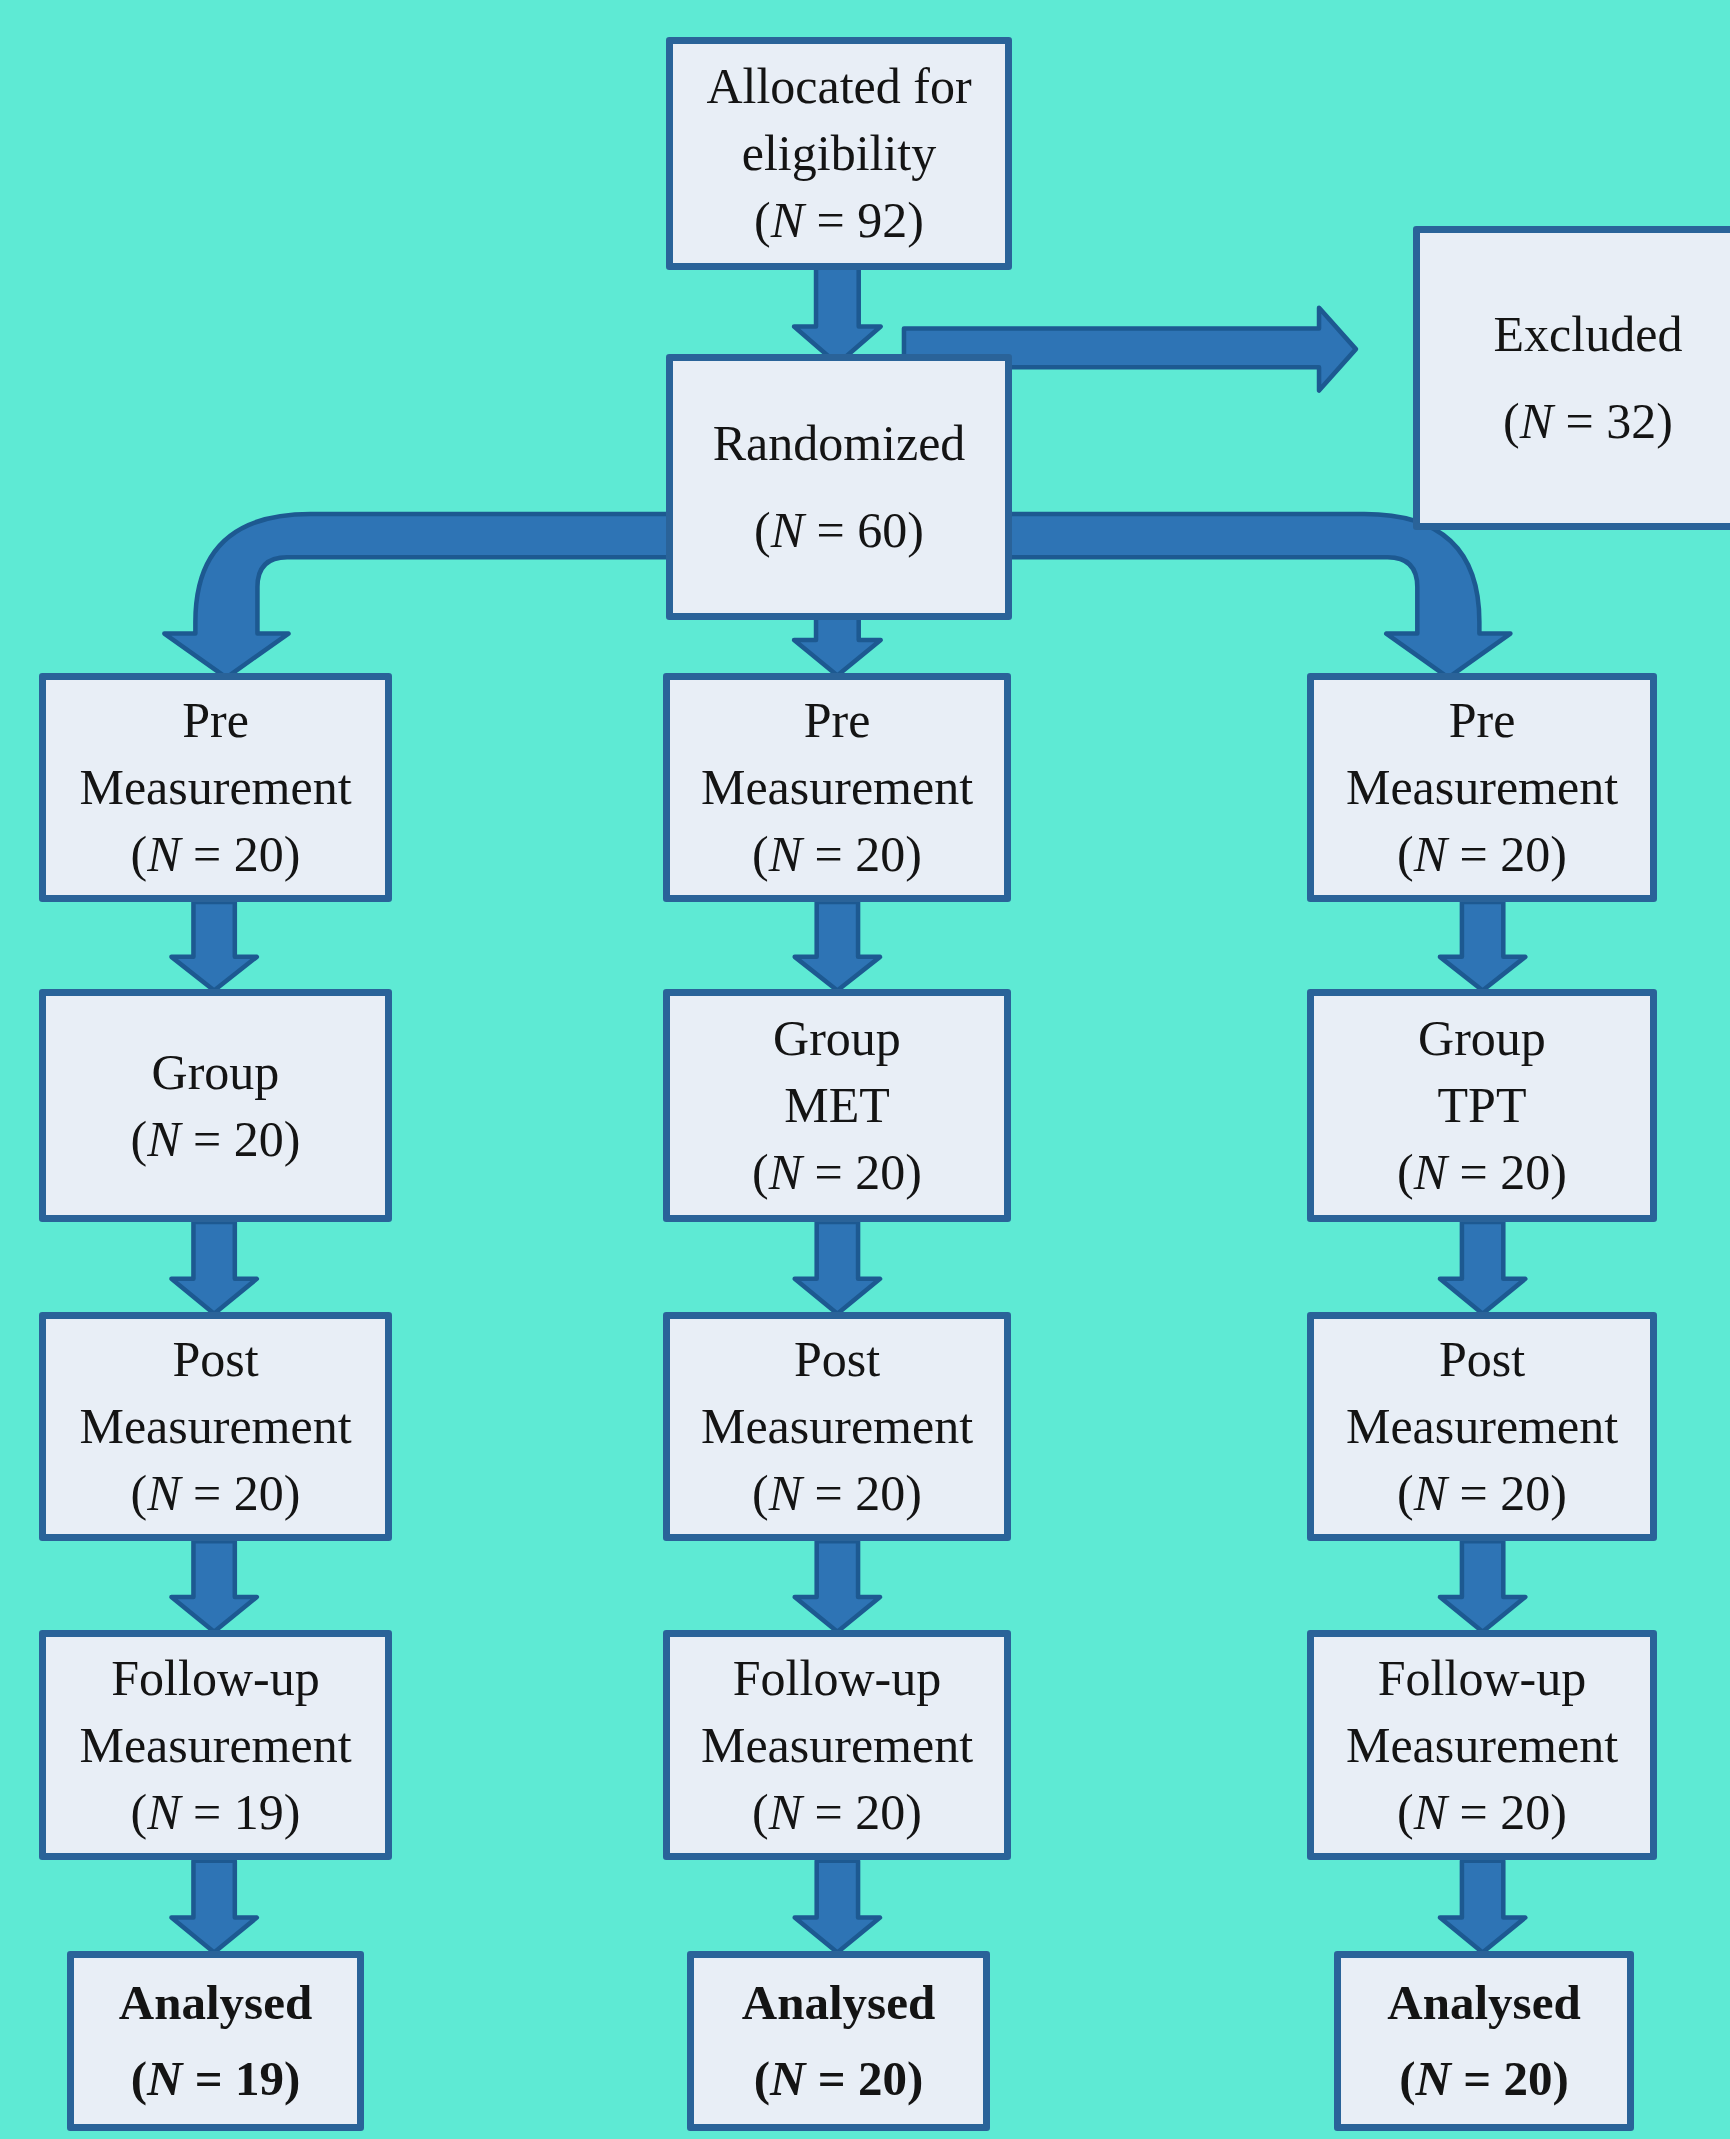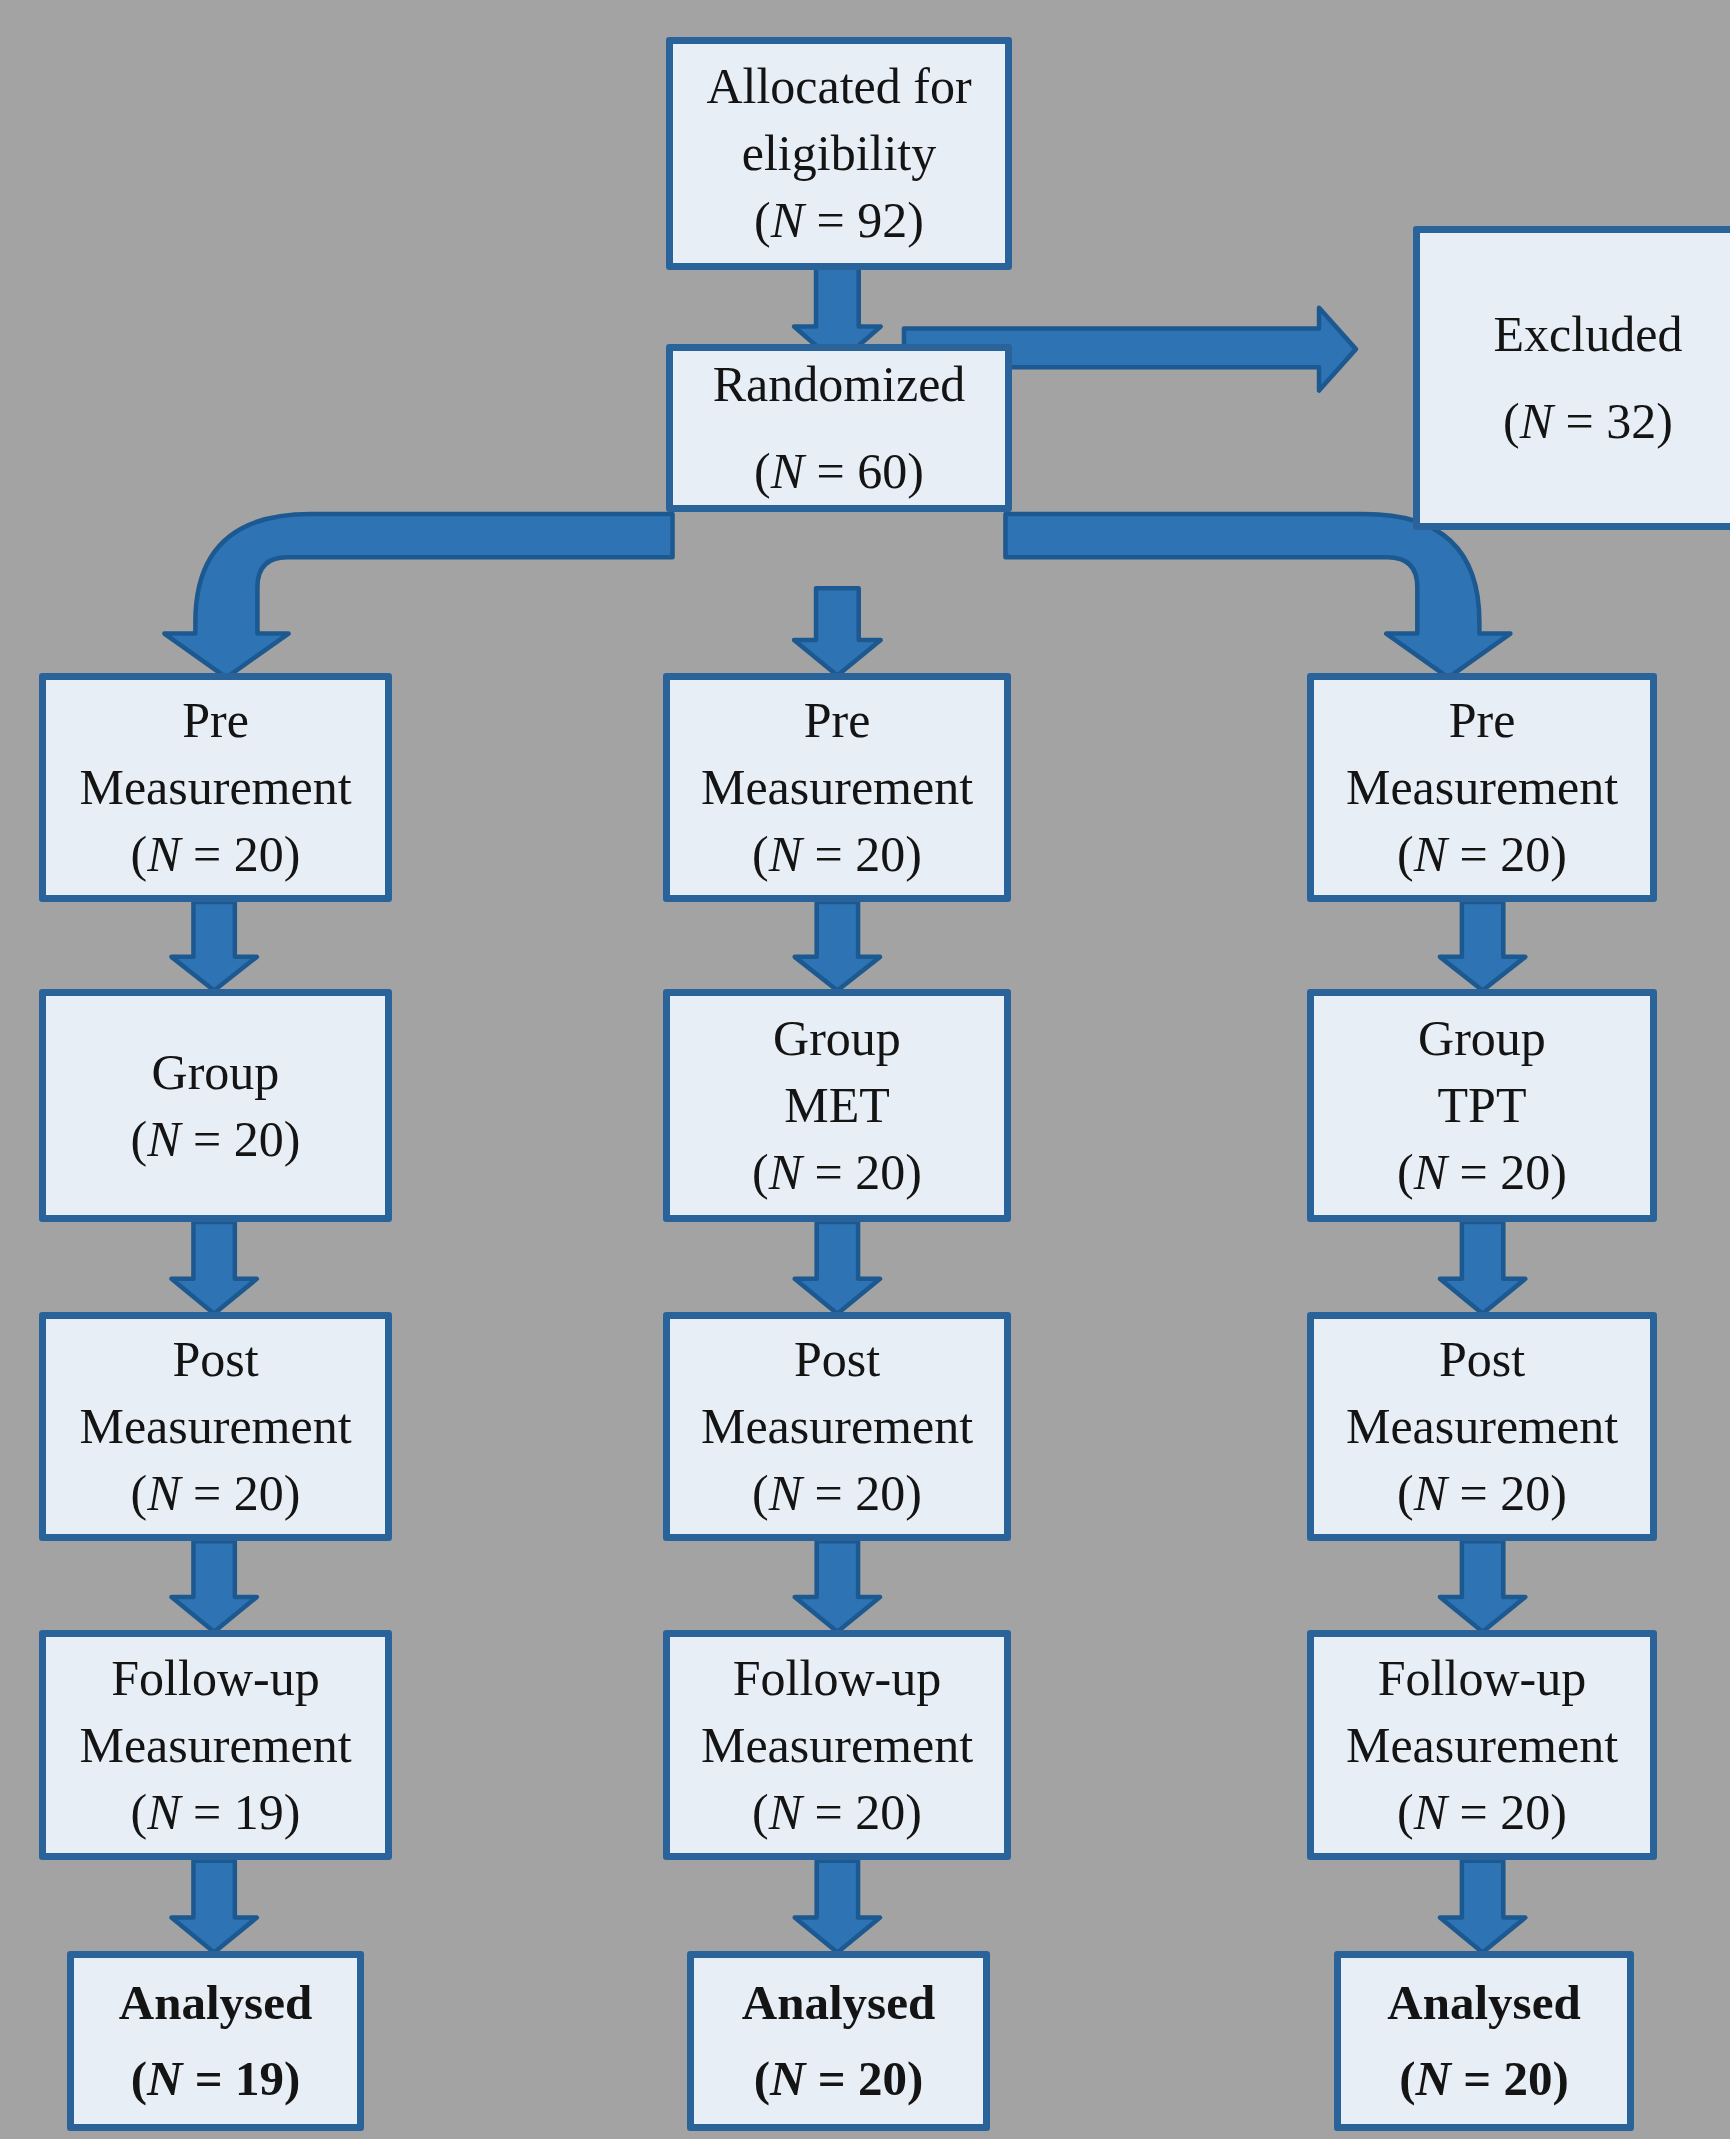--- a/index.html
+++ b/index.html
@@ -1,19 +1,19 @@
 <!DOCTYPE html>
 <html style="font-size:10.3px"><head>
 <meta charset="utf-8">
 <style>
   html,body{margin:0;padding:0;background:#ffffff;}
   .canvas{
     position:relative;
     width:1731px;height:2140px;
-    background:#a3a3a3;
+    background:#5eead4;
     font-family:"Liberation Serif","DejaVu Serif",serif;
     overflow:hidden;
   }
   svg.arrow-layer{position:absolute;left:0;top:0;width:1731px;height:2140px;}
   .box{
     position:absolute;
     box-sizing:border-box;
     background:#e8eef6;
     border:7.8px solid #2a6399;
     border-radius:3.2px;
@@ -73,21 +73,21 @@
     <span class="line">Allocated for</span>
     <span class="line">eligibility</span>
     <span class="line nline">(<i>N</i> = 92)</span>
   </div>
 
   <div class="box two" style="left:1413px;top:226px;width:350px;height:304px">
     <span class="line">Excluded</span>
     <span class="line nline">(<i>N</i> = 32)</span>
   </div>
 
-  <div class="box two" style="left:666px;top:344px;width:346px;height:168px">
+  <div class="box two" style="left:666px;top:354px;width:346px;height:266px">
     <span class="line">Randomized</span>
     <span class="line nline">(<i>N</i> = 60)</span>
   </div>
 
   <div class="box" style="left:39px;top:673px;width:353px;height:229px">
     <span class="line">Pre</span>
     <span class="line">Measurement</span>
     <span class="line nline">(<i>N</i> = 20)</span>
   </div>
   <div class="box" style="left:39px;top:989px;width:353px;height:233px">

